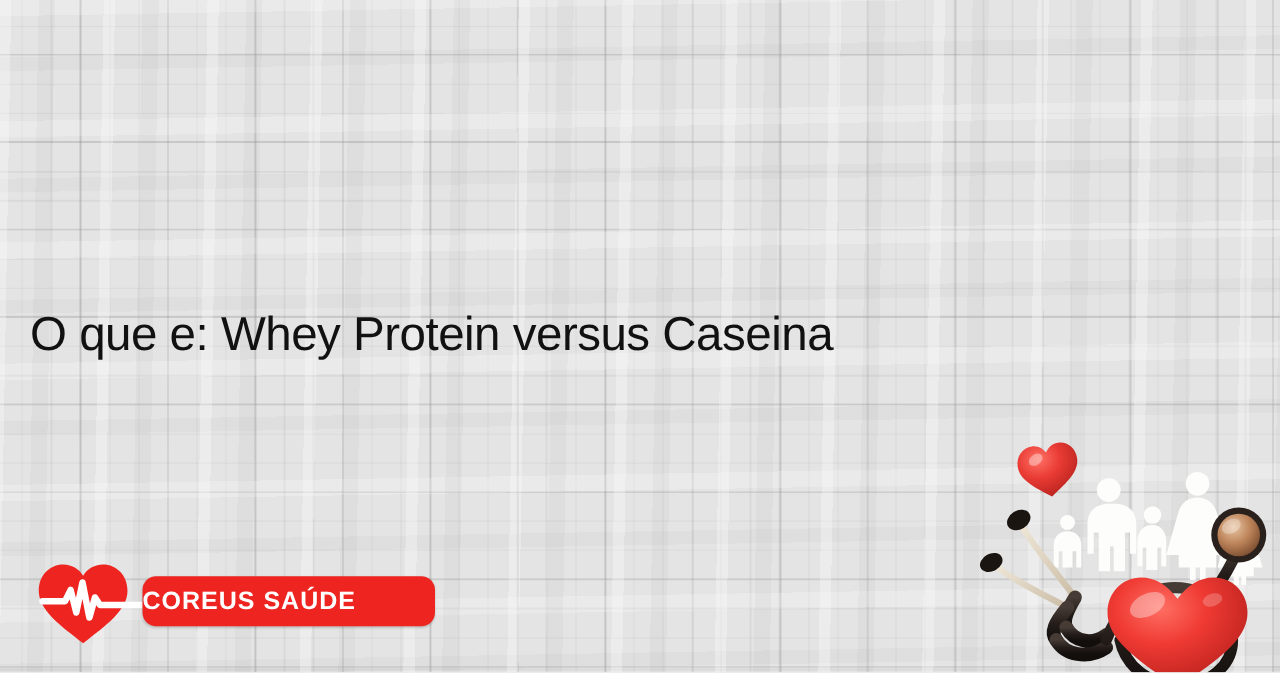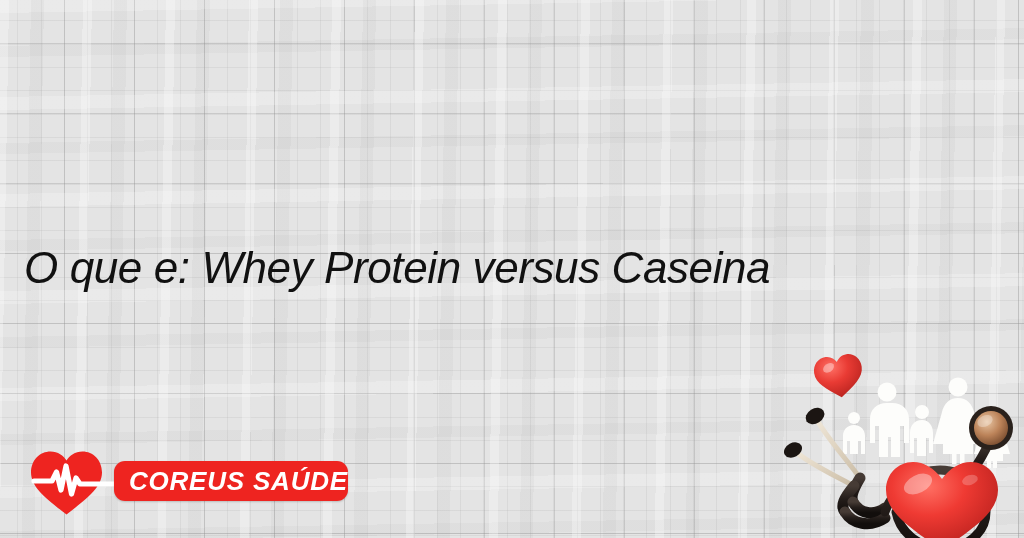--- a/index.html
+++ b/index.html
@@ -61,27 +61,26 @@
         rgba(0,0,0,0) 57px, rgba(0,0,0,0) 97px);
     pointer-events: none;
   }
 
   
   .title {
     position: absolute;
     left: 24px;
     top: 236px;
     width: 990px;
-    font-size: 44px;
+    font-size: 38px;
     line-height: 64px;
     font-weight: 400;
     color: #111111;
     letter-spacing: -0.4px;
     white-space: nowrap;
-    font-style: italic;
   }
 
   
   .logo {
     position: absolute;
     left: 28px;
     top: 448px;
     width: 322px;
     height: 68px;
   }
@@ -102,25 +101,24 @@
     border-radius: 11px;
     box-shadow: 0 1px 2px rgba(0,0,0,0.18);
   }
   .logo-badge-text {
     position: absolute;
     left: 0;
     top: 0;
     width: 234px;
     height: 40px;
     line-height: 40px;
-    text-align: right;
+    text-align: left;
     color: #ffffff;
-    font-size: 26px;
+    font-size: 20px;
     font-weight: bold;
-    font-style: italic;
     letter-spacing: 0.8px;
     font-family: "Liberation Sans", sans-serif;
   }
 
   
   .illustration {
     position: absolute;
     left: 782px;
     top: 352px;
     width: 242px;

